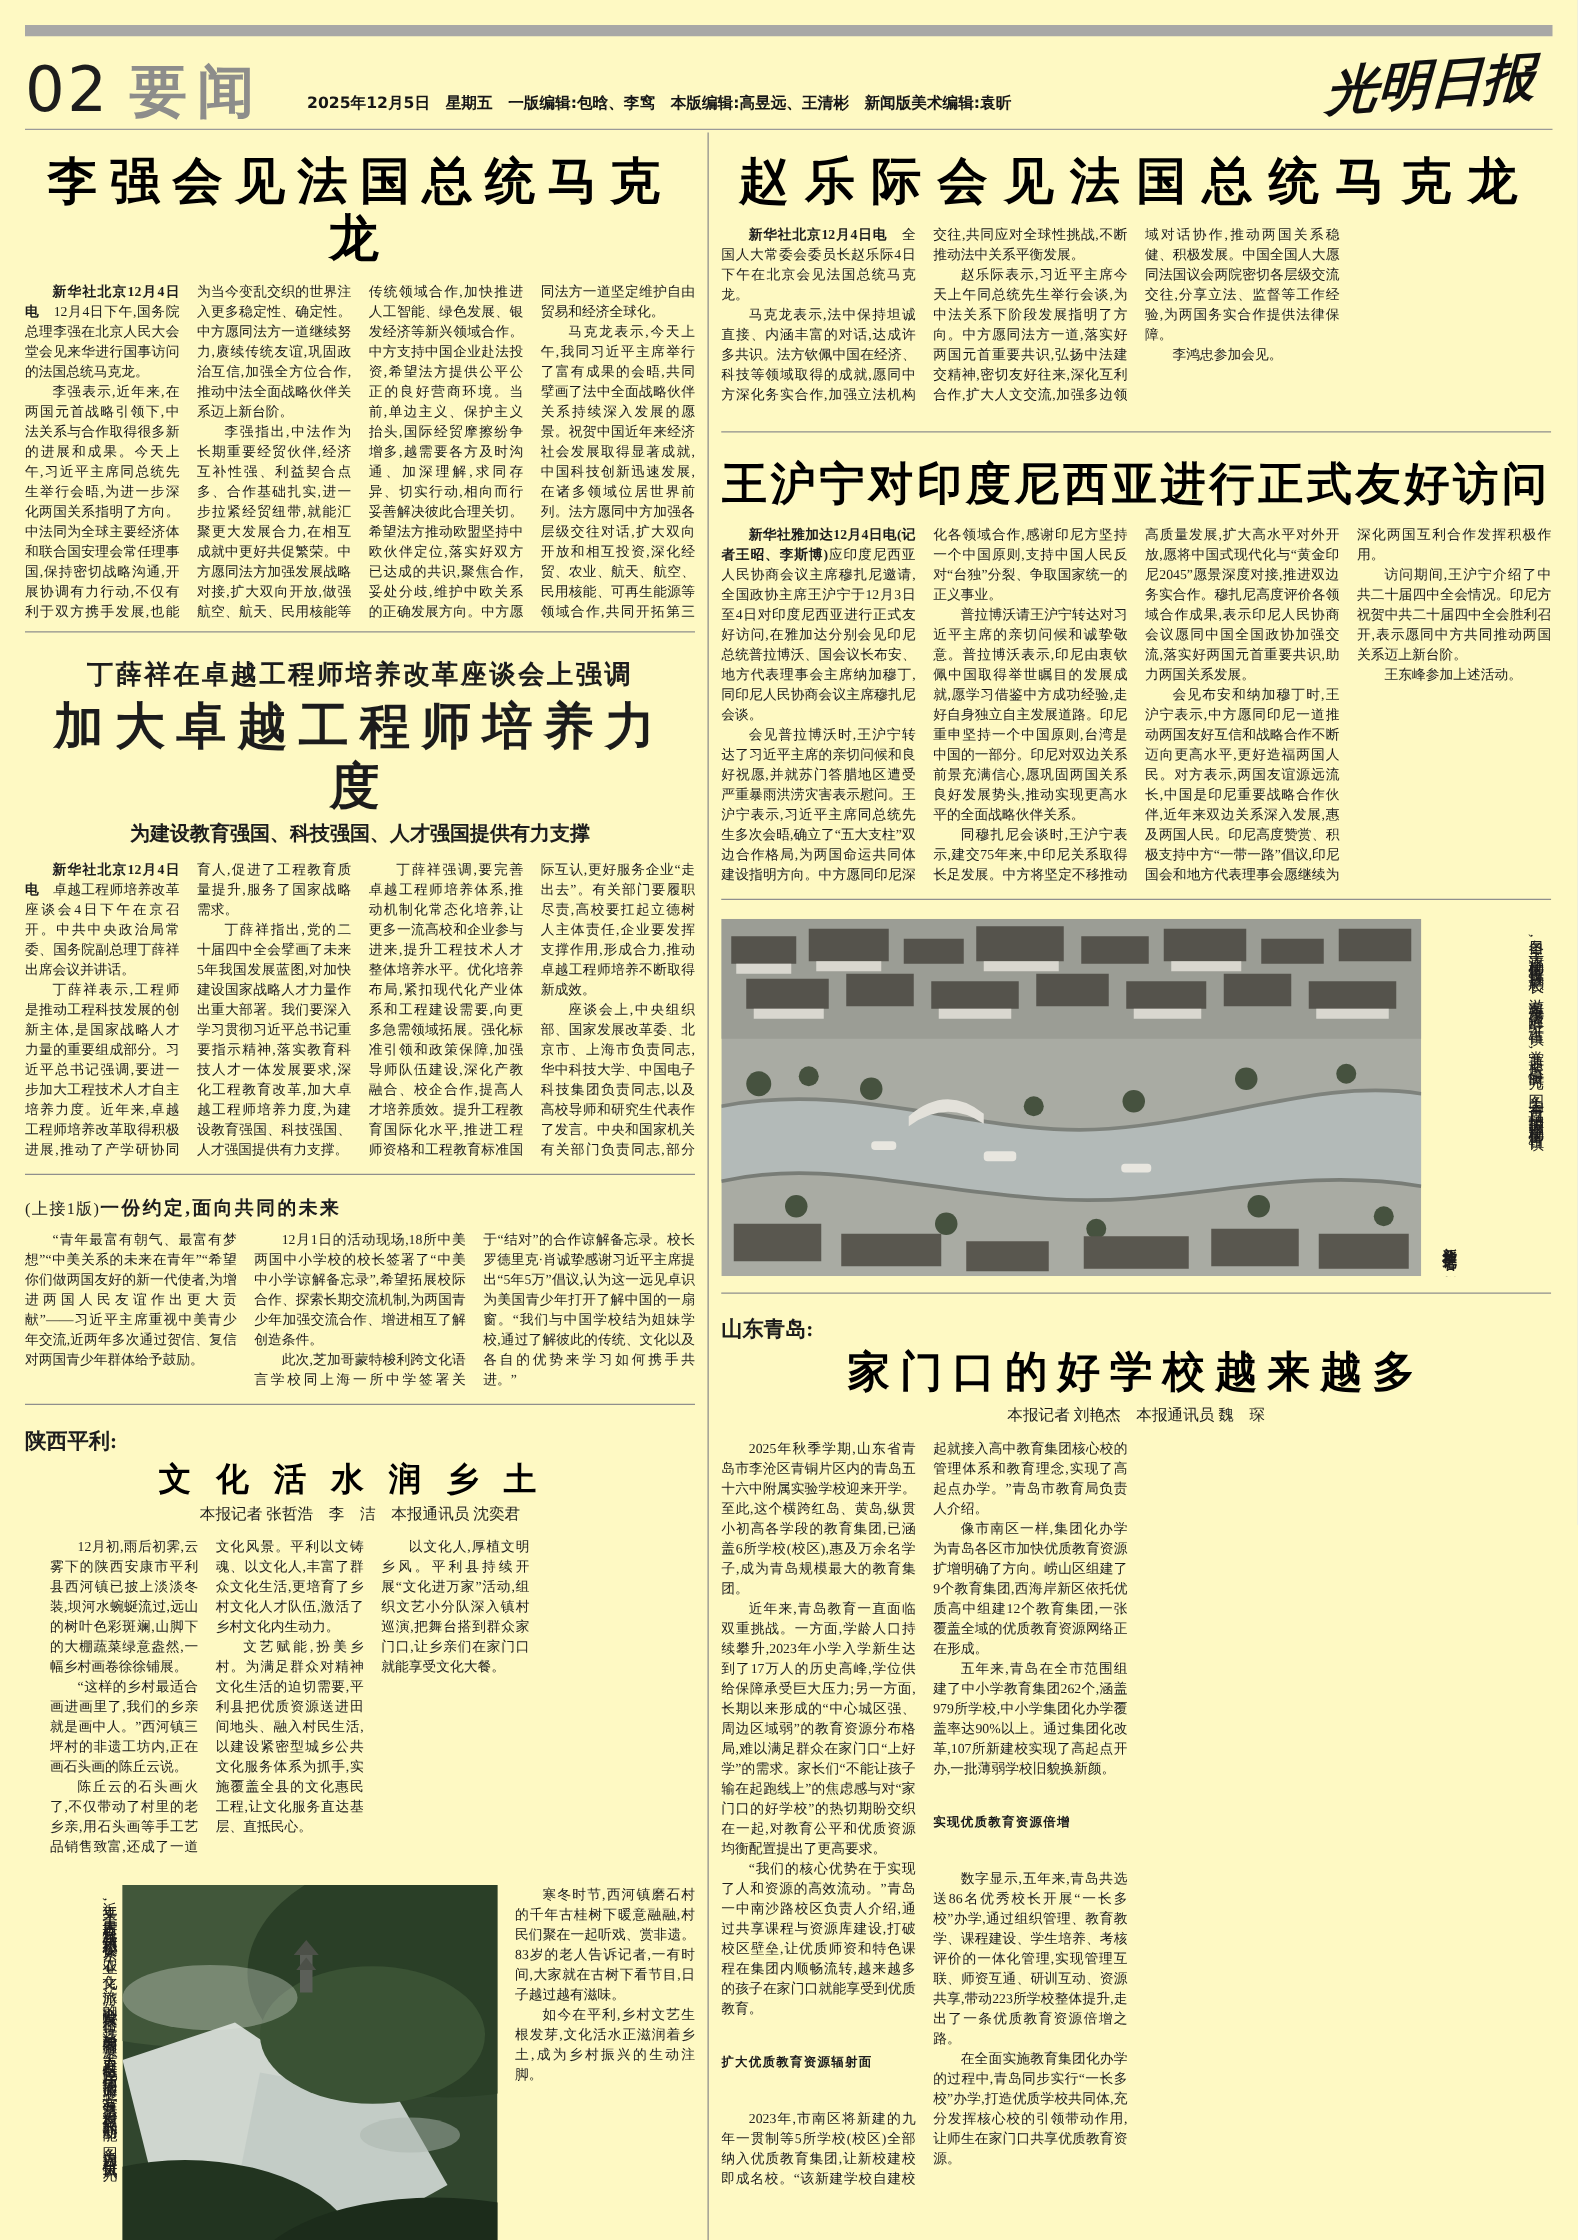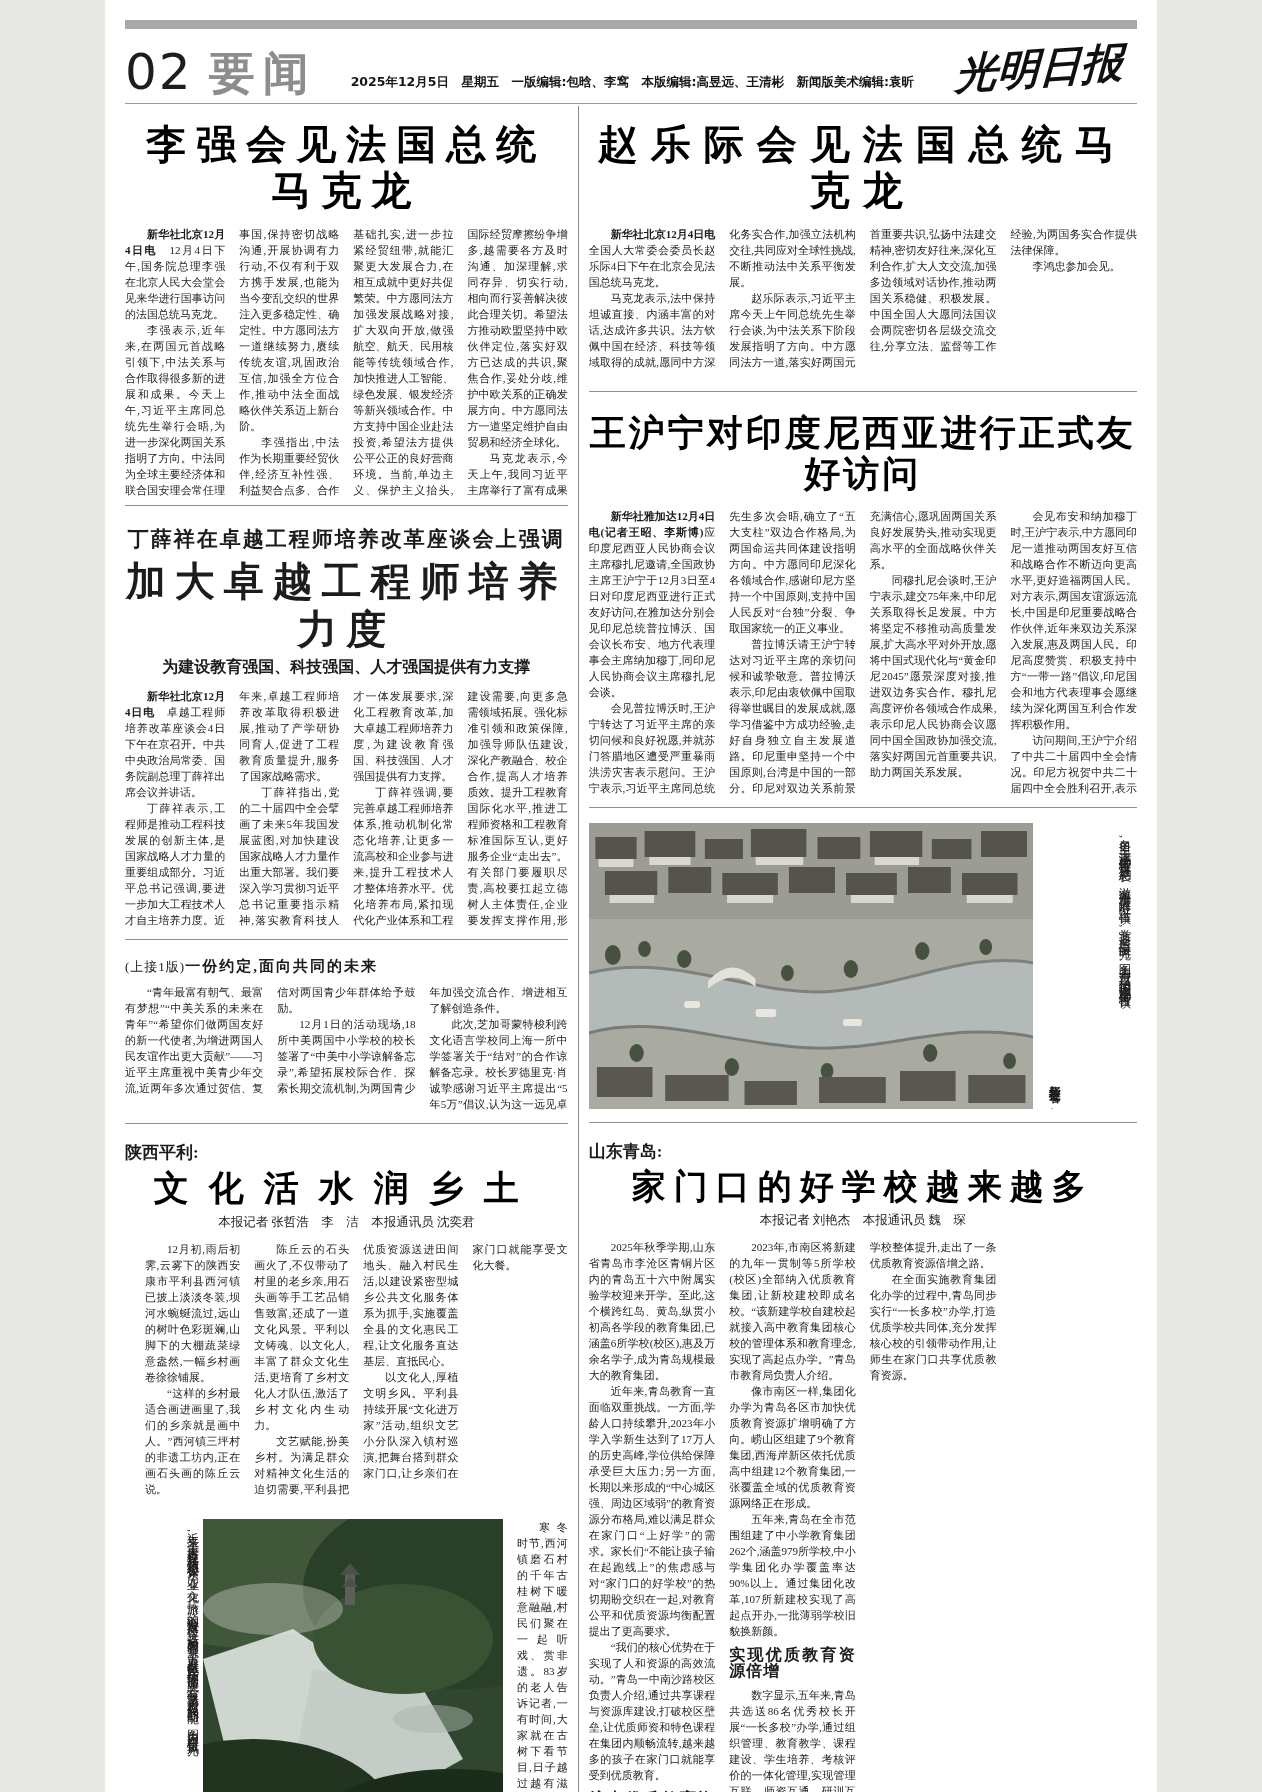--- a/index.html
+++ b/index.html
@@ -1,16 +1,16 @@
 <!DOCTYPE html>
 <html><head>
 <meta charset="utf-8">
 <style>
   html,body{margin:0;padding:0;background:#e8e8e4;}
-  .page{position:relative;width:1052px;height:1792px;margin:0 auto;background:#ffffff;color:#1c1c1c;
+  .page{position:relative;width:1262px;height:1792px;margin:0 auto;background:#fef9c3;color:#1c1c1c;
         font-family:"Liberation Serif","DejaVu Serif",serif;overflow:hidden;}
   .inner{padding:20px 20px 0 20px;}
   .topbar{height:9px;background:#a8a8a6;}
   .header-row{display:flex;align-items:flex-end;height:66px;margin-top:2px;}
   .pagenum{font-size:50px;line-height:1;font-family:"DejaVu Sans","Liberation Sans",sans-serif;color:#1d1d1d;letter-spacing:2px;}
   .section-name{font-size:46px;line-height:1;font-weight:900;color:#8d8d8b;margin-left:16px;letter-spacing:8px;}
   .dateinfo{font-size:12.5px;font-weight:bold;color:#161616;margin-left:34px;padding-bottom:6px;
             font-family:"DejaVu Sans","Liberation Sans",sans-serif;white-space:nowrap;}
   .masthead{margin-left:auto;font-size:42px;line-height:1;font-weight:bold;font-style:italic;
             transform:rotate(-4deg) skewX(-6deg);padding:0 14px 8px 0;color:#101010;}
@@ -38,37 +38,37 @@
   .h-liqiang{height:272px;}
   .h-zhao{height:158px;}
   .h-wang{height:292px;}
   .h-ding{height:244px;}
   .jump-head{display:flex;align-items:flex-end;margin:10px 0 8px;}
   .jump-mark{font-size:13px;letter-spacing:1px;}
   .jump-title{font-family:Liberation Serif, serif;font-weight:900;font-size:15px;letter-spacing:2px;}
   .h-jump{height:132px;}
   .kicker-left{font-size:17px;font-weight:bold;margin:10px 0 0;}
   .hl2{font-weight:bold;text-align:center;color:#000;line-height:1.2;}
-  .hl-pingli{font-size:35px;letter-spacing:20px;margin:4px 0 2px;}
+  .hl-pingli{font-size:26px;letter-spacing:20px;margin:4px 0 2px;}
   .hl-qingdao{font-size:34px;letter-spacing:8px;margin:4px 0 2px;}
   .byline{font-size:12.5px;text-align:center;margin:4px 0 10px;}
   .h-pingli1{height:268px;margin-left:20px;}
   .pingli-row2{display:flex;margin-top:10px;height:352px;overflow:hidden;}
   .vcap{writing-mode:vertical-rl;text-align:justify;position:relative;}
   .vcap-lake{width:78px;font-size:12px;line-height:1.78;letter-spacing:2px;padding:4px 0 52px 0;flex:none;}
   .photo-lake{width:300px;flex:none;}
   .pingli-tail{flex:1;margin-left:14px;height:340px;}
   .canal-block{display:flex;height:286px;margin:8px 0 6px;overflow:hidden;}
   .photo-canal{flex:1;min-width:0;}
   .vcap-canal{width:96px;font-size:12.5px;line-height:2.0;letter-spacing:2px;margin-left:8px;padding:6px 0 70px 0;flex:none;}
   .vcap-canal .photo-credit-v{position:absolute;bottom:2px;left:2px;font-weight:bold;font-size:11.5px;
        writing-mode:vertical-rl;line-height:1.9;}
   .h-qingdao{height:604px;}
-  .qd-sub{font-family:"DejaVu Sans","Liberation Sans",sans-serif;font-weight:bold;font-size:16px;
-       margin:8px 0;text-indent:0 !important;break-inside:avoid;letter-spacing:1px;}
+  .qd-sub{font-family:"DejaVu Sans","Liberation Sans",sans-serif;font-weight:bold;font-size:10px;
+       margin:28px 0;text-indent:0 !important;break-inside:avoid;letter-spacing:1px;}
   svg{display:block;width:100%;height:100%;}
 </style>
 </head>
 <body>
 
 <div class="page">
   <div class="inner">
     <div class="topbar"></div>
 
     <div class="header-row">

